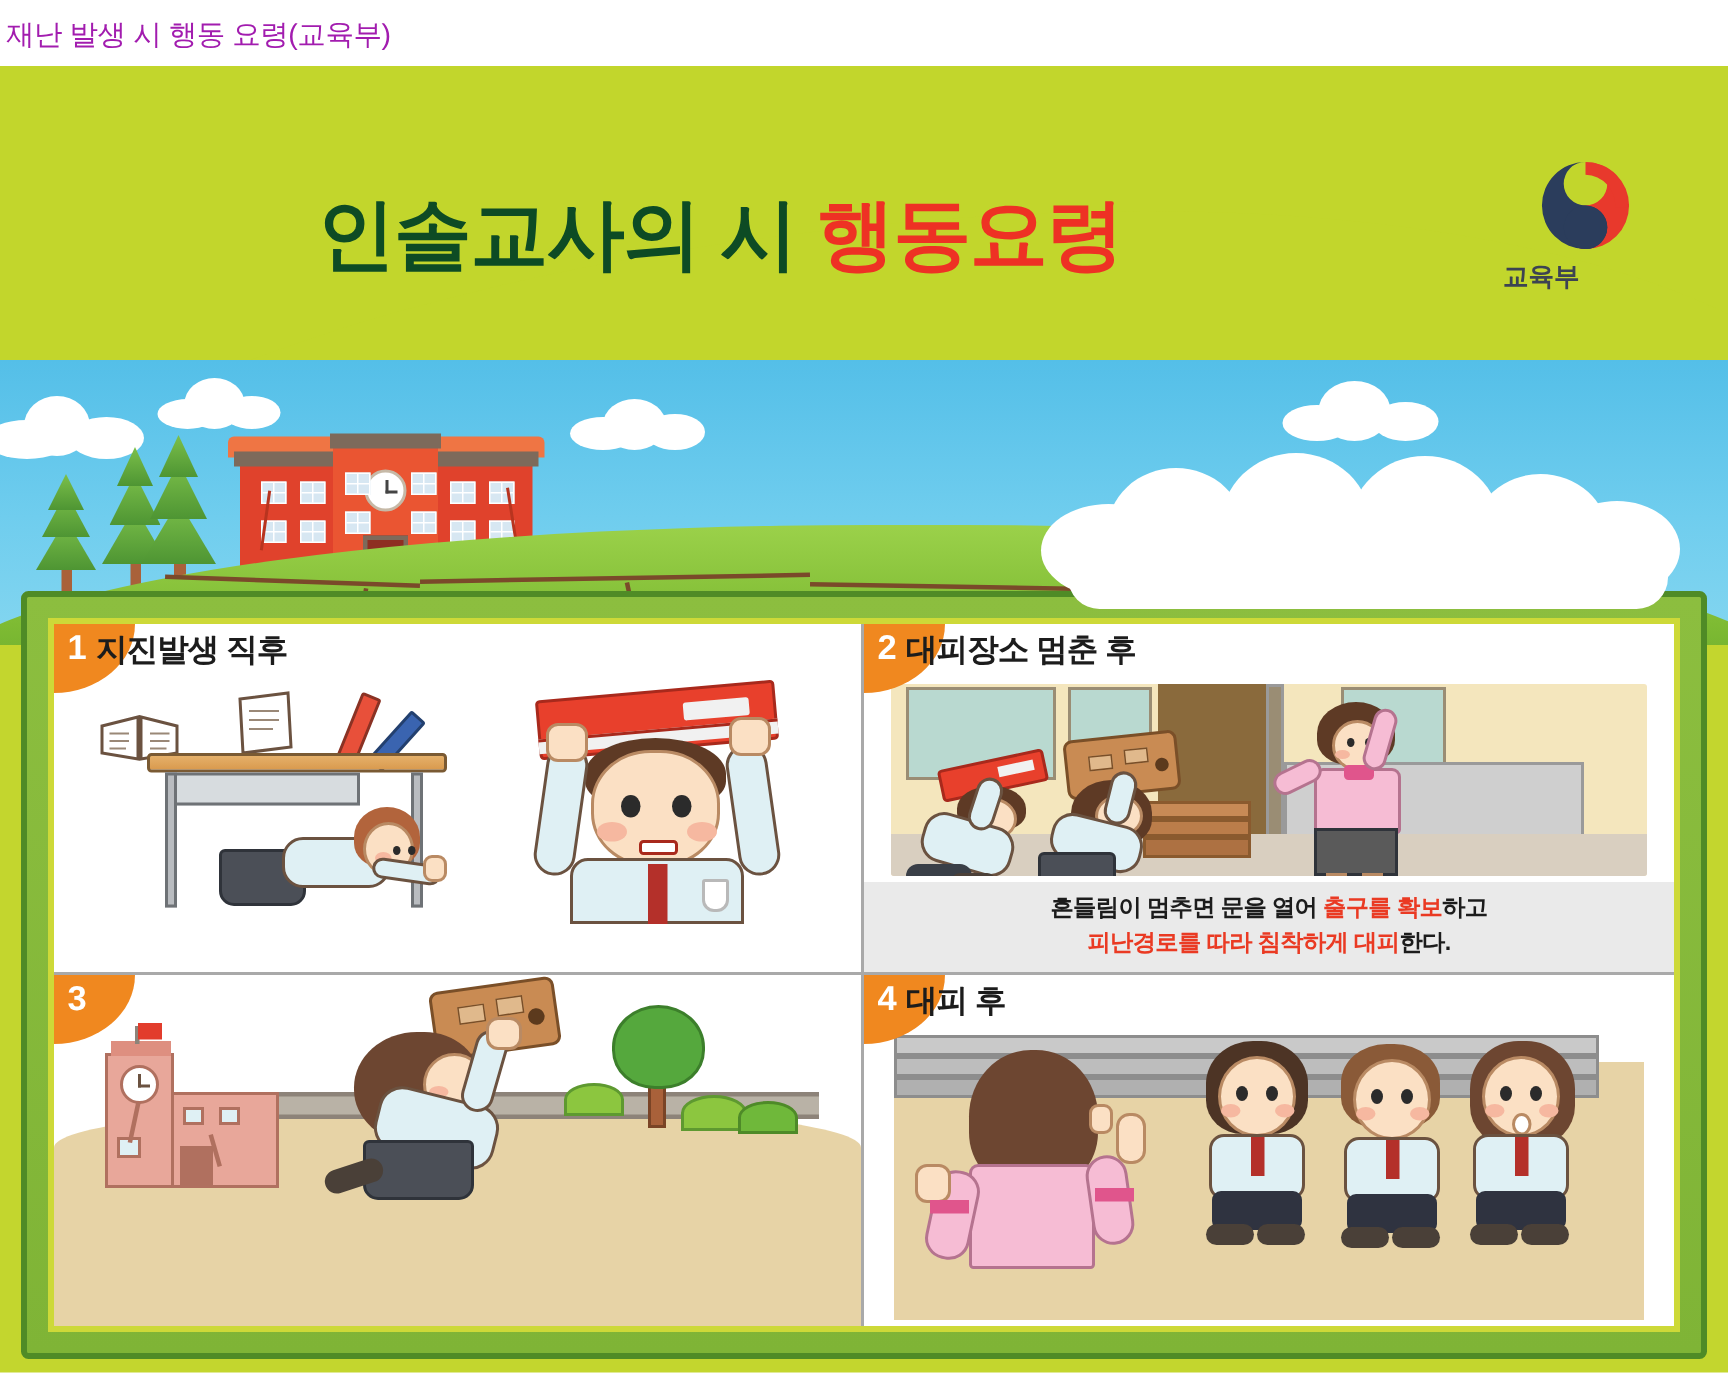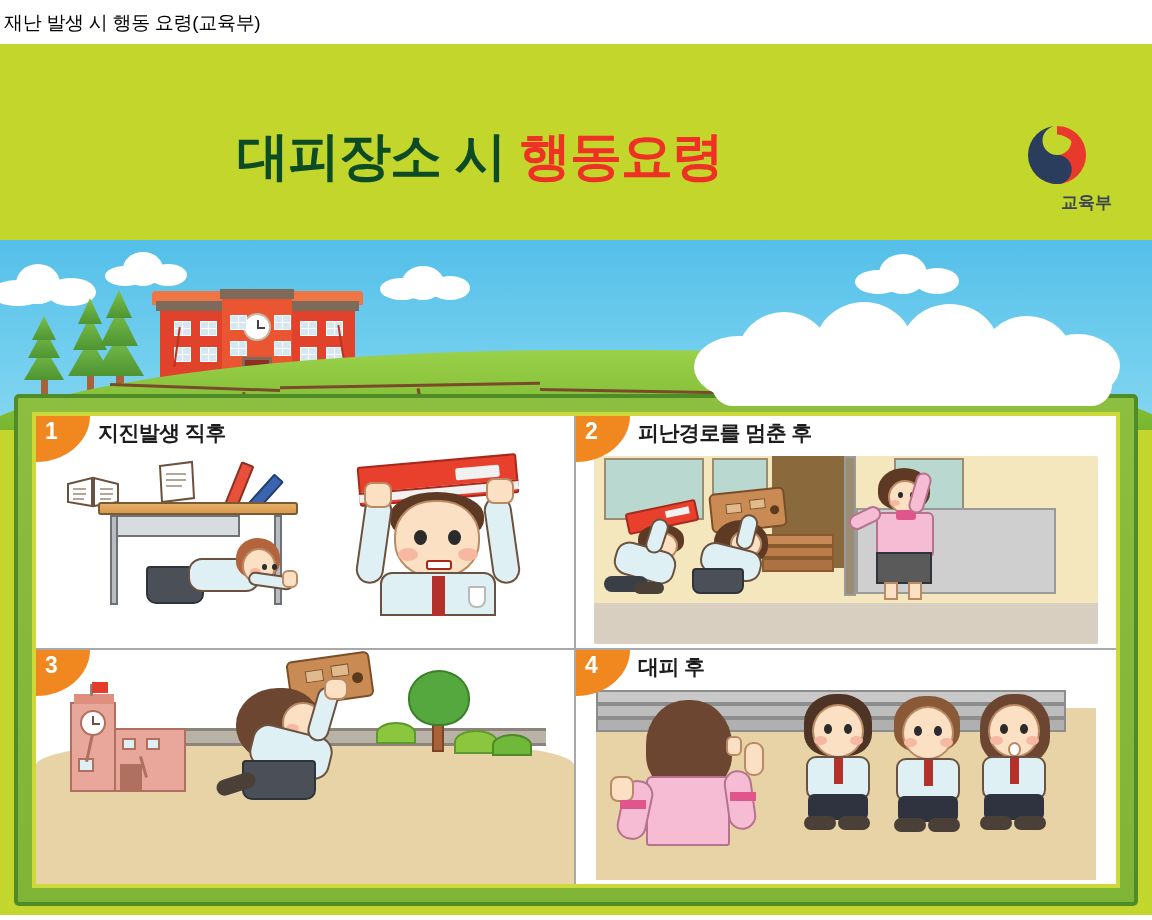--- a/index.html
+++ b/index.html
@@ -3,21 +3,21 @@
 <meta charset="utf-8">
 <style>
   * { box-sizing: border-box; margin: 0; padding: 0; }
   body {
     width: 1152px; height: 920px;
     font-family: "Liberation Sans", "DejaVu Sans", sans-serif;
     background: #ffffff;
     overflow: hidden;
   }
   .page-title {
-    font-size: 19px; color: #000000; padding: 10px 4px 8px 4px;
+    font-size: 19px; color: #a21caf; padding: 10px 4px 8px 4px;
     letter-spacing: -0.3px;
   }
   .poster {
     position: relative; width: 1152px; height: 871px;
     overflow: hidden; background: #c3d62e;
   }
   
   .header {
     position: absolute; left: 0; top: 0; width: 1152px; height: 215px;
     background: #c2d62c; overflow: hidden;
@@ -34,21 +34,21 @@
     border-radius: 60% 45% 0 0 / 100% 80% 0 0;
     transform: rotate(-3.2deg);
   }
   .main-title {
     position: absolute; left: 0; top: 78px; width: 960px; text-align: center;
     font-size: 52px; font-weight: bold; letter-spacing: -1px; z-index: 5;
   }
   .t-green { color: #0d4b24; }
   .t-red { color: #ee3124; }
   .logo-wrap {
-    position: absolute; right: 40px; top: 78px; width: 110px; text-align: right; z-index: 6;
+    position: absolute; right: 40px; top: 60px; width: 110px; text-align: left; z-index: 6;
   }
   .logo-mark { width: 66px; height: 66px; margin: 0 auto; }
   .logo-label { font-size: 17px; font-weight: bold; color: #3c4352; margin-top: 3px; }
   
   .scene {
     position: absolute; left: 0; top: 196px; width: 1152px; height: 190px;
     background: linear-gradient(180deg,#54bfe8 0%, #6fcdee 55%, #84d6f0 100%);
     overflow: hidden;
   }
   .scene-hill {
@@ -97,21 +97,21 @@
   .cell:nth-child(2), .cell:nth-child(4) { border-right: none; }
   .cell:nth-child(3), .cell:nth-child(4) { border-bottom: none; }
   .badge {
     position: absolute; left: 0; top: 0; width: 54px; height: 46px;
     background: #f0881f; border-radius: 0 0 100% 0;
     color: #fff; font-size: 23px; font-weight: bold;
     display: flex; align-items: flex-start; justify-content: flex-start;
     padding: 2px 0 0 9px; z-index: 3;
   }
   .cell-title {
-    position: relative; z-index: 4; height: 34px; padding-left: 62px;
+    position: relative; z-index: 4; height: 34px; padding-left: 28px;
     font-size: 21px; font-weight: bold; color: #1c1c1c; letter-spacing: -0.6px;
     display: flex; align-items: center;
   }
   .art { position: relative; flex: 1; overflow: hidden; }
   .caption {
     background: #eaeaea; padding: 7px 0 8px 0; text-align: center;
     font-size: 15.5px; line-height: 1.45; color: #1c1c1c; letter-spacing: -0.4px;
     font-weight: bold; min-height: 54px;
   }
   .caption .hi { color: #ea3a23; }
@@ -152,21 +152,21 @@
 
 <div class="page-title">재난 발생 시 행동 요령(교육부)</div>
 
 <div class="poster">
 
   <div class="header">
     <div class="hdr-wave-dark"></div>
     <div class="hdr-wave-light"></div>
 
     <div class="main-title">
-      <span class="t-green">대피장소 시</span>
+      <span class="t-green">인솔교사의 시</span>
       <span class="t-red">행동요령</span>
     </div>
 
     <div class="logo-wrap">
       <div class="logo-mark">
         <svg viewBox="0 0 100 100" width="66" height="66">
           <path d="M50 6 A44 44 0 0 1 50 94 A22 22 0 0 1 50 50 A22 22 0 0 0 50 6 Z" fill="#e8392c"></path>
           <path d="M50 94 A44 44 0 0 1 50 6 A22 22 0 0 0 50 50 A22 22 0 0 1 50 94 Z" fill="#2b3d5c"></path>
           <circle cx="50" cy="72" r="22" fill="#2b3d5c"></circle>
           <path d="M50 6 A44 44 0 0 1 93 52 L 80 52 A31 31 0 0 0 50 19 Z" fill="#e8392c"></path>
@@ -330,21 +330,21 @@
               <div class="shirt" style="left:24px;top:40px;width:28px;height:88px;border-radius:14px;transform:rotate(8deg);"></div>
               <div class="shirt" style="left:152px;top:40px;width:28px;height:88px;border-radius:14px;transform:rotate(-8deg);"></div>
               <div class="ill" style="left:28px;top:26px;width:28px;height:26px;background:#fbe0c4;border:2px solid #b98a63;border-radius:8px;"></div>
               <div class="ill" style="left:150px;top:22px;width:28px;height:26px;background:#fbe0c4;border:2px solid #b98a63;border-radius:8px;"></div>
             </div>
           </div>
         </div>
 
         <div class="cell">
           <div class="badge">2</div>
-          <div class="cell-title">피난경로를 멈춘 후</div>
+          <div class="cell-title">대피장소 멈춘 후</div>
           <div class="art">
             <div class="classroom-bg">
               <div class="cr-wall" style="left:10px;top:2px;width:100px;height:62px;"></div>
               <div class="cr-wall" style="left:118px;top:2px;width:56px;height:62px;"></div>
               <div class="cr-door" style="left:178px;top:0;width:72px;height:112px;"></div>
               <div class="cr-panel" style="left:250px;top:0;width:12px;height:140px;background:#9a8d74;"></div>
               <div class="cr-wall" style="left:300px;top:2px;width:70px;height:58px;"></div>
               <div class="cr-panel" style="left:262px;top:52px;width:200px;height:86px;"></div>
               <div class="cr-floor"></div>
 
@@ -388,20 +388,24 @@
                 <div class="blush" style="left:34px;top:34px;width:10px;height:6px;"></div>
                 <div class="pink-top" style="left:20px;top:46px;width:58px;height:44px;"></div>
                 <div class="ill" style="left:40px;top:44px;width:20px;height:10px;background:#e0558c;border-radius:3px;"></div>
                 <div class="pink-top" style="left:-8px;top:44px;width:34px;height:16px;border-radius:8px;transform:rotate(-26deg);"></div>
                 <div class="pink-top" style="left:56px;top:6px;width:16px;height:42px;border-radius:8px;transform:rotate(16deg);"></div>
                 <div class="skirt" style="left:20px;top:86px;width:56px;height:32px;background:#5a5a5a;"></div>
                 <div class="ill" style="left:28px;top:116px;width:14px;height:18px;background:#fbe0c4;border:2px solid #b98a63;"></div>
                 <div class="ill" style="left:52px;top:116px;width:14px;height:18px;background:#fbe0c4;border:2px solid #b98a63;"></div>
               </div>
             </div>
+          </div>
+          <div class="caption">
+            <span class="nm">흔들림이 멈추면 문을 열어 </span><span class="hi">출구를 확보</span><span class="nm">하고</span><br>
+            <span class="hi">피난경로를 따라 침착하게 대피</span><span class="nm">한다.</span>
           </div>
         </div>
 
         <div class="cell">
           <div class="badge">3</div>
           <div class="art">
             <div class="yard"></div>
             <div class="ill" style="left:130px;top:78px;width:380px;height:18px;background:#b9b2a6;border-top:3px solid #8d8379;border-bottom:3px solid #8d8379;"></div>
 
             <div class="ill" style="left:34px;top:34px;width:120px;height:108px;">

